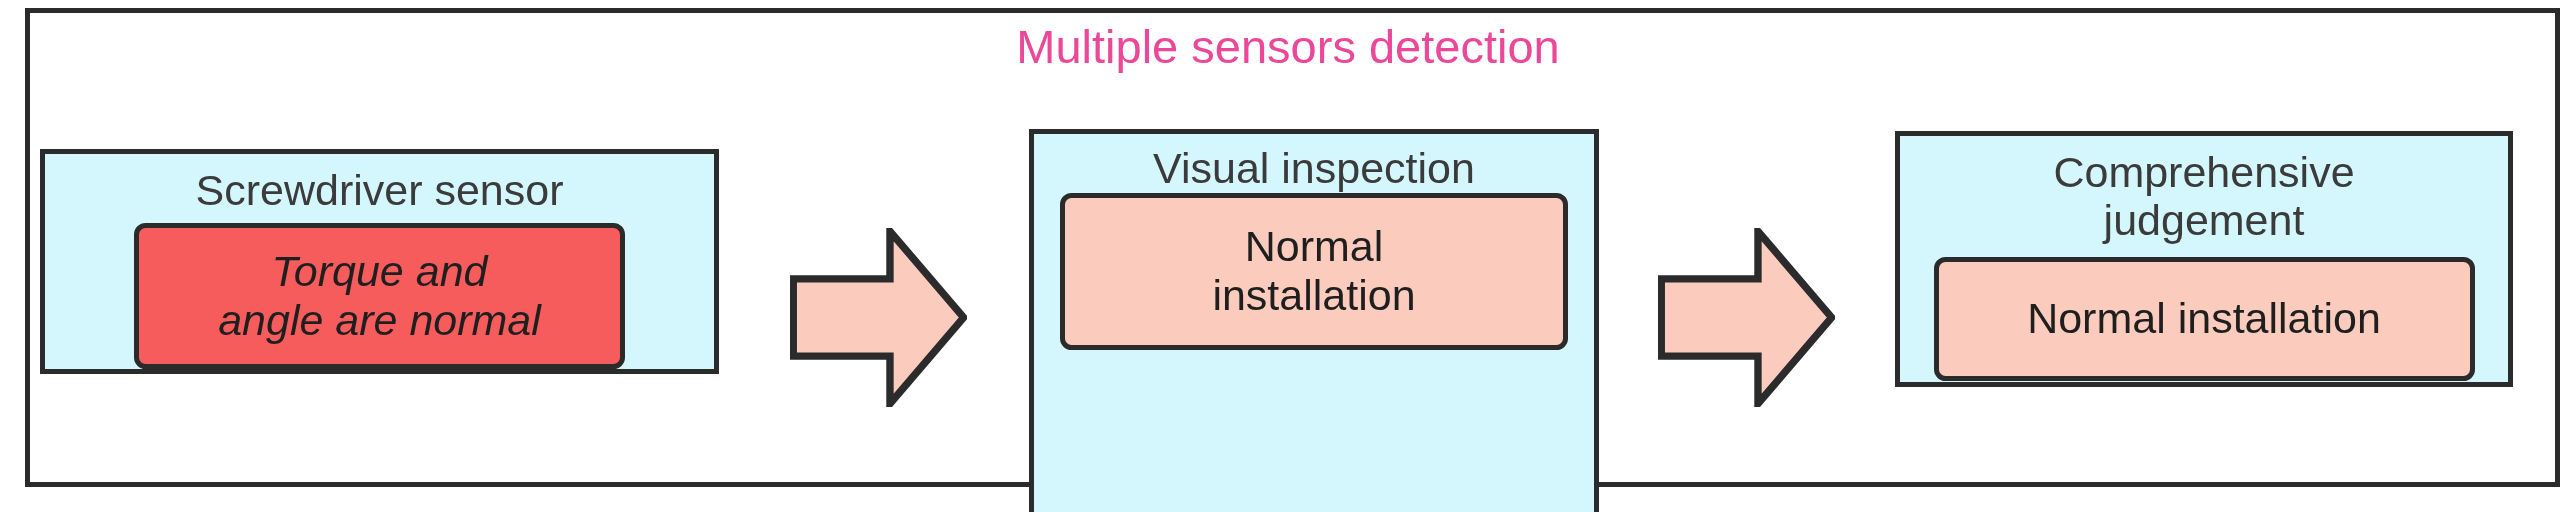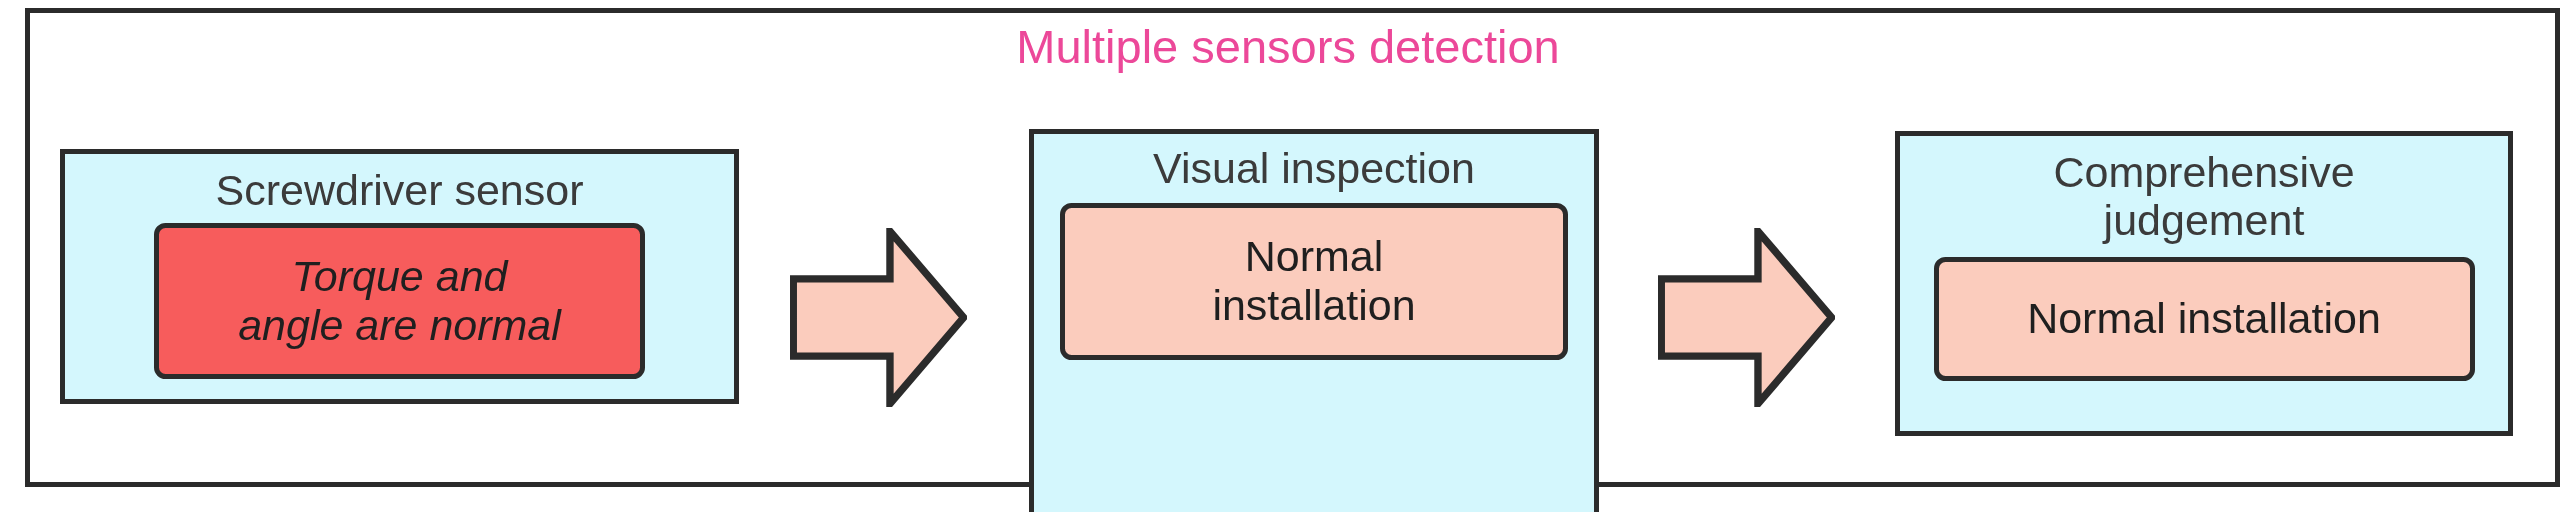--- a/index.html
+++ b/index.html
@@ -78,45 +78,45 @@
     line-height: 1.14;
     color: #1f1f1f;
     white-space: pre-line;
     padding: 0 8.2px;
   }
   .result-box.red   { background: #f75c5c; }
   .result-box.salmon{ background: #fbccbd; }
 
   
   #stage-1 {
-    left: 60px;   top: 149px;
-    width: 679px; height: 255px;
+    left: 40px;   top: 149px;
+    width: 679px; height: 225px;
     padding-top: 11.5px;
   }
   #stage-1 .result-box {
     width: 491px; height: 156px;
     margin-top: 9.8px;
     font-style: italic;
   }
 
   
   #stage-2 {
     left: 1029px; top: 129px;
     width: 570px; height: 405px;
     padding-top: 9.8px;
   }
   #stage-2 .result-box {
     width: 508px; height: 157px;
-    margin-top: 11px;
+    margin-top: 1px;
   }
 
   
   #stage-3 {
     left: 1895px; top: 131px;
-    width: 618px; height: 305px;
+    width: 618px; height: 256px;
     padding-top: 11.5px;
   }
   #stage-3 .result-box {
     width: 541px; height: 124px;
     margin-top: 13px;
   }
 
   
   .flow-arrow {
     position: absolute;

